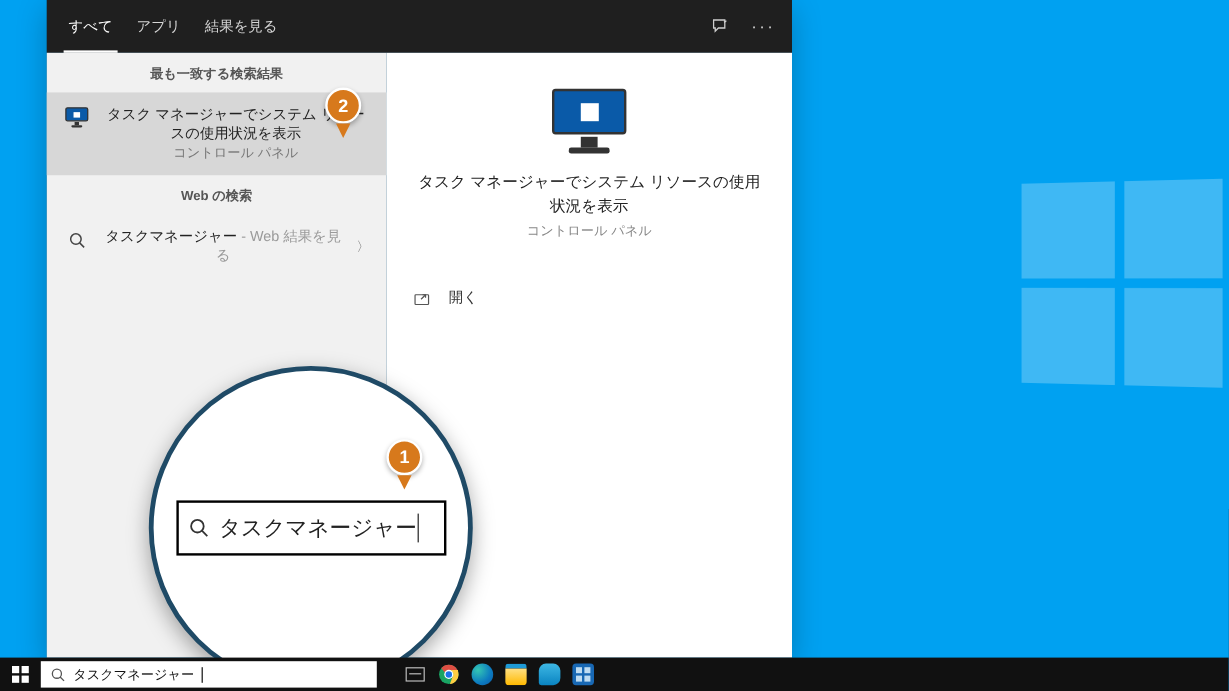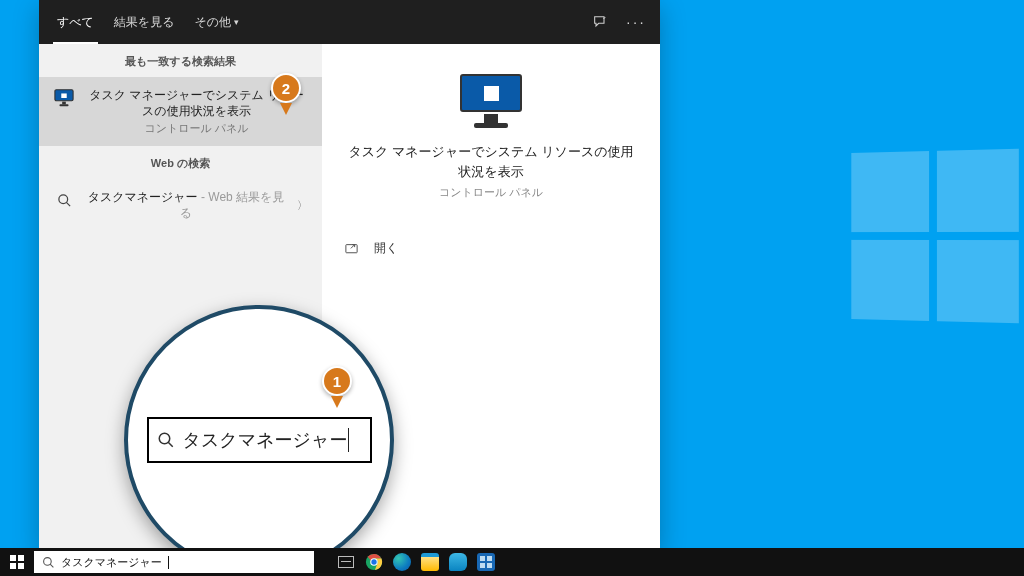--- a/index.html
+++ b/index.html
@@ -47,21 +47,21 @@
 
   .preview-icon { width: 62px; height: 56px; margin: 6px auto 12px; position: relative; }
   .monitor-screen { position:absolute; left:0; right:0; top:0; height:38px; background:#0a5aa8; border:2px solid #333; border-radius:3px; display:flex; align-items:center; justify-content:center; }
   .monitor-screen .check { width:15px; height:15px; background:#fff; }
   .monitor-stand { position:absolute; left:24px; top:40px; width:14px; height:9px; background:#333; }
   .monitor-base  { position:absolute; left:14px; top:49px; width:34px; height:5px; background:#333; border-radius:2px; }
   .preview-title { text-align:center; font-size:13px; color:#222; line-height:1.5; }
   .preview-sub { text-align:center; font-size:11px; color:#888; margin-top:4px; }
 
   .actions { margin-top: 36px; }
-  .action { display:flex; align-items:center; gap:12px; font-size:12px; color:#333; padding:4px 2px; cursor:pointer; }
+  .action { display:flex; align-items:flex-end; gap:12px; font-size:12px; color:#333; padding:4px 2px; cursor:pointer; }
   .action .aic { width:18px; color:#555; }
 
   
   .magnifier {
     position:absolute; left:124px; top:305px; width:270px; height:270px; border-radius:50%;
     background:#fff; border:4px solid #1f4a66; box-shadow:0 6px 18px rgba(0,0,0,.35);
     display:flex; align-items:center; justify-content:center; overflow:visible;
   }
   .magnifier .searchbox {
     width: 225px; height: 46px; border:2px solid #000; display:flex; align-items:center; padding:0 8px; gap:8px; background:#fff;
@@ -110,26 +110,25 @@
     <div></div>
     <div></div>
 </div>
 
 <div class="panel">
   <div class="tabs">
     <div class="tab active">
         <span>すべて</span>
       </div>
     <div class="tab">
+        <span>アプリ</span>
+      </div>
+    <div class="tab">
         <span>結果を見る</span>
       </div>
-    <div class="tab">
-      <span>その他</span>
-      <span class="chev">▾</span>
-    </div>
     <div class="tabs-spacer"></div>
     <div class="tabs-right">
       <span>
         <svg width="16" height="16" viewBox="0 0 24 24" fill="none" stroke="#cfcfcf" stroke-width="1.6">
           <path d="M4 4h14v10H10l-4 4v-4H4z"></path>
             <path d="M17 7l3-2"></path>
         </svg>
       </span>
       <span style="letter-spacing:2px;">···</span>
     </div>

